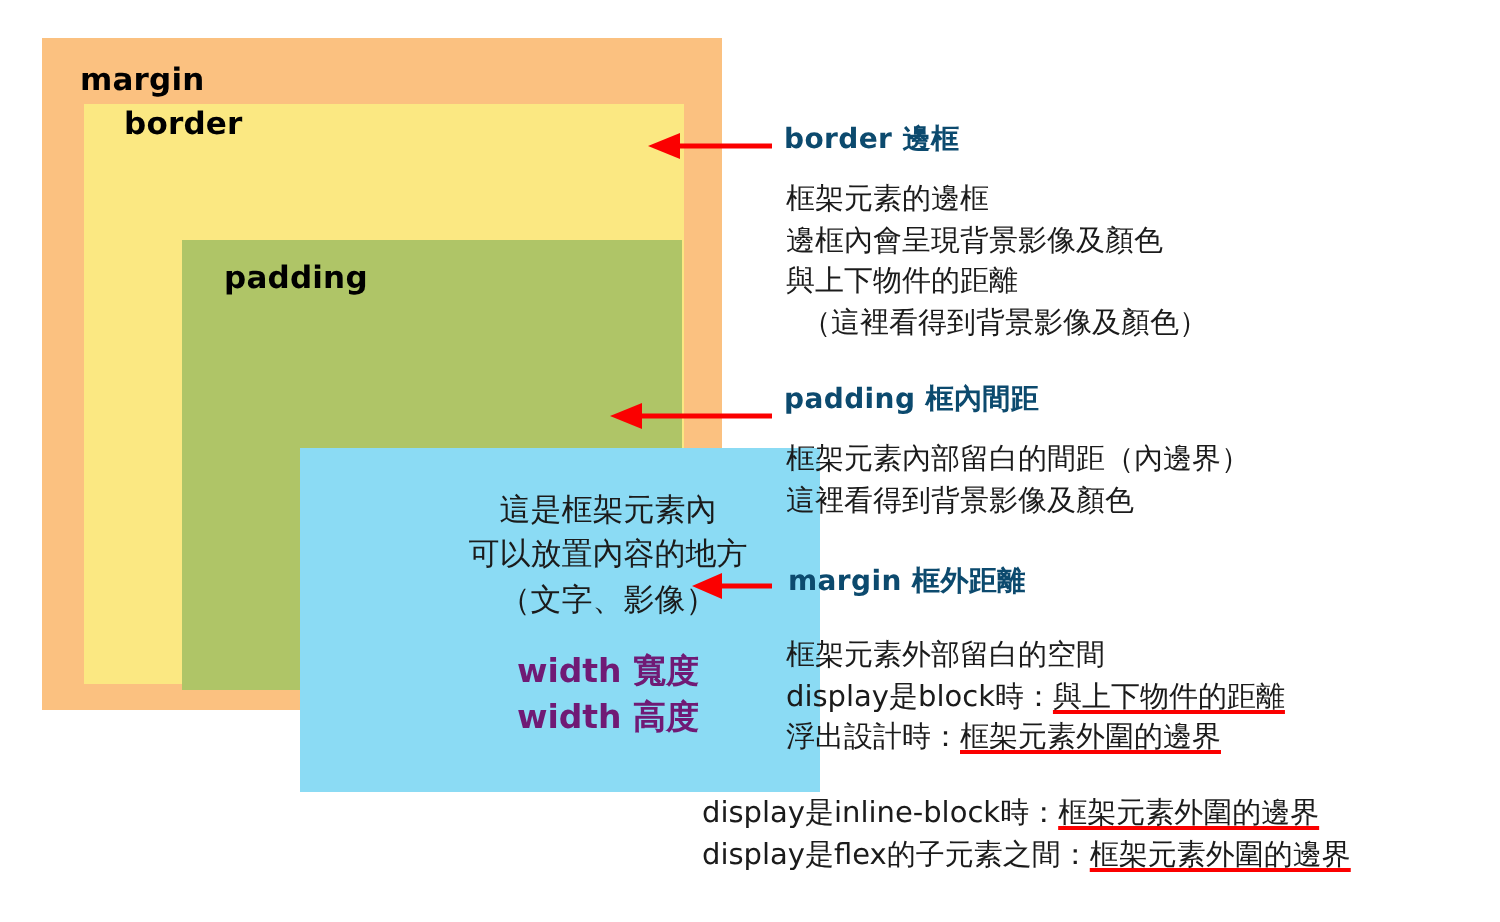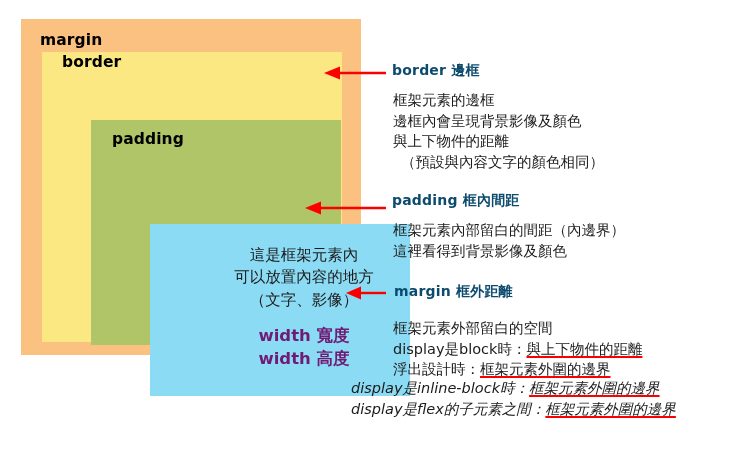--- a/index.html
+++ b/index.html
@@ -187,21 +187,21 @@
     <polygon points="2,9 17,2.5 17,15.5" fill="#fb0000"></polygon>
   </svg>
 </div>
 
 <div class="anno-heading" style="left:392px; top:63px;">border 邊框</div>
 
 <div class="anno-block" style="left:393px; top:90px;">
   <div class="row">框架元素的邊框</div>
   <div class="row">邊框內會呈現背景影像及顏色</div>
   <div class="row">與上下物件的距離</div>
-  <div class="row" style="padding-left:8px;">（預設與內容文字的顏色相同）</div>
+  <div class="row" style="padding-left:8px;">（這裡看得到背景影像及顏色）</div>
 </div>
 
 <div class="anno-heading" style="left:392px; top:193px;">padding 框內間距</div>
 
 <div class="anno-block" style="left:393px; top:220px;">
   <div class="row">框架元素內部留白的間距（內邊界）</div>
   <div class="row">這裡看得到背景影像及顏色</div>
 </div>
 
 <div class="anno-heading" style="left:394px; top:284px;">margin 框外距離</div>
@@ -211,20 +211,20 @@
     <span>框架元素外部留白的空間</span>
   </div>
   <div class="row">
     <span>display是block時：</span><span class="u-red">與上下物件的距離</span>
   </div>
   <div class="row">
     <span>浮出設計時：</span><span class="u-red">框架元素外圍的邊界</span>
   </div>
 </div>
 
-<div class="anno-block" style="left:351px; top:378px;font-style:italic;">
+<div class="anno-block" style="left:351px; top:397px;">
   <div class="row">
     <span>display是inline-block時：</span><span class="u-red">框架元素外圍的邊界</span>
   </div>
   <div class="row">
     <span>display是flex的子元素之間：</span><span class="u-red">框架元素外圍的邊界</span>
   </div>
 </div>
 
 </body></html>

